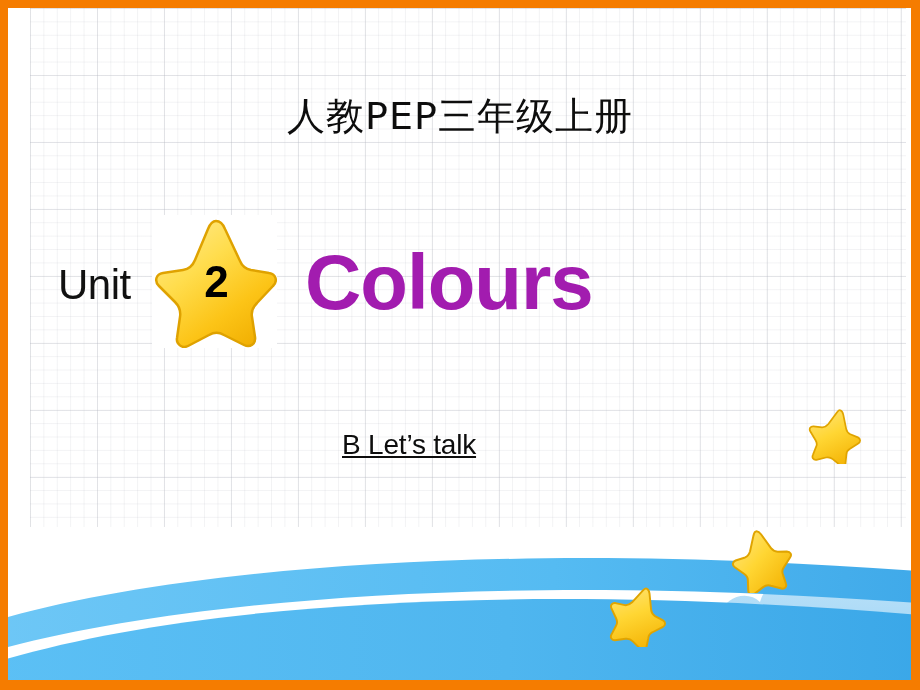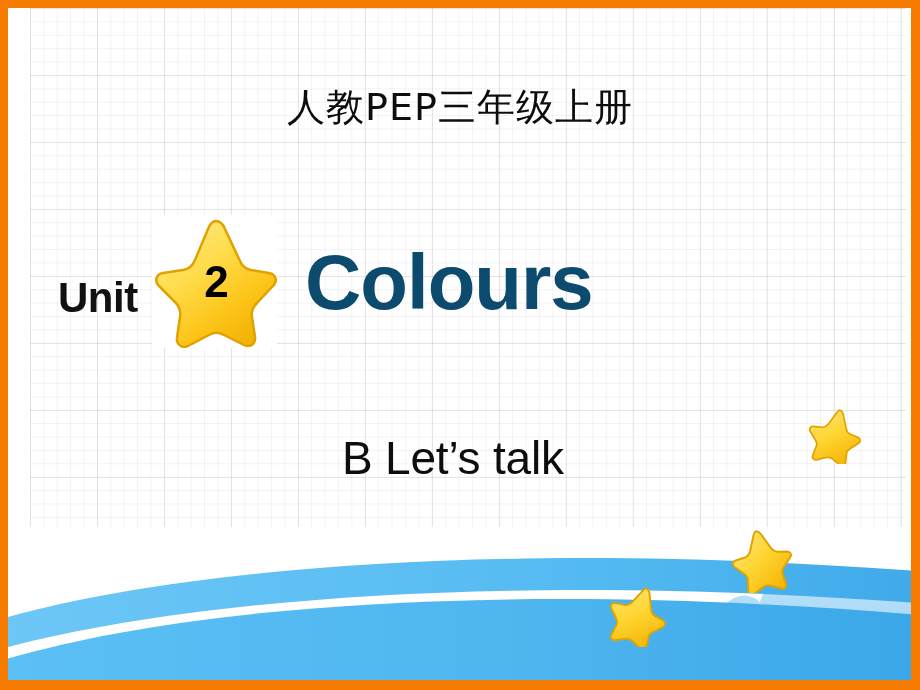--- a/index.html
+++ b/index.html
@@ -53,21 +53,21 @@
     width: 920px;
     height: 690px;
     z-index: 10;
     pointer-events: none;
   }
 
   
   .cn-title {
     position: absolute;
     left: 0;
-    top: 82px;
+    top: 91px;
     width: 920px;
     text-align: center;
     font-size: 38px;
     font-weight: 400;
     color: #0d0d0d;
     letter-spacing: 1px;
     z-index: 30;
     font-family: "DejaVu Sans", "Liberation Sans", sans-serif;
   }
 
@@ -75,23 +75,23 @@
     position: absolute;
     left: 58px;
     top: 215px;
     width: 620px;
     height: 135px;
     z-index: 30;
   }
   .unit-word {
     position: absolute;
     left: 0;
-    top: 59px;
+    top: 46px;
     font-size: 42px;
-    font-weight: bold;
+    font-weight: normal;
     color: #111111;
     letter-spacing: -0.5px;
   }
   .star-badge {
     position: absolute;
     left: 94px;
     top: 0px;
     width: 125px;
     height: 133px;
     background: #ffffff;
@@ -111,34 +111,35 @@
     color: #000000;
     padding-left: 4px;
     box-sizing: border-box;
   }
   .colours-word {
     position: absolute;
     left: 247px;
     top: 28px;
     font-size: 78px;
     font-weight: bold;
-    color: #0c4a6e;
+    color: #a21caf;
     letter-spacing: -1px;
     line-height: 1;
   }
 
   .lessons {
     position: absolute;
     left: 342px;
     top: 425px;
     z-index: 30;
-    font-size: 46px;
+    font-size: 28px;
     color: #0d0d0d;
     line-height: 1.46;
     letter-spacing: -0.2px;
+    text-decoration: underline;
   }
   .lessons div { white-space: pre; }
 
   
   .loose-star { position: absolute; z-index: 20; }
   .loose-star.s1 { left: 805px; top: 406px; }
   .loose-star.s2 { left: 728px; top: 527px; }
   .loose-star.s3 { left: 605px; top: 583px; }
 </style>
 </head>

